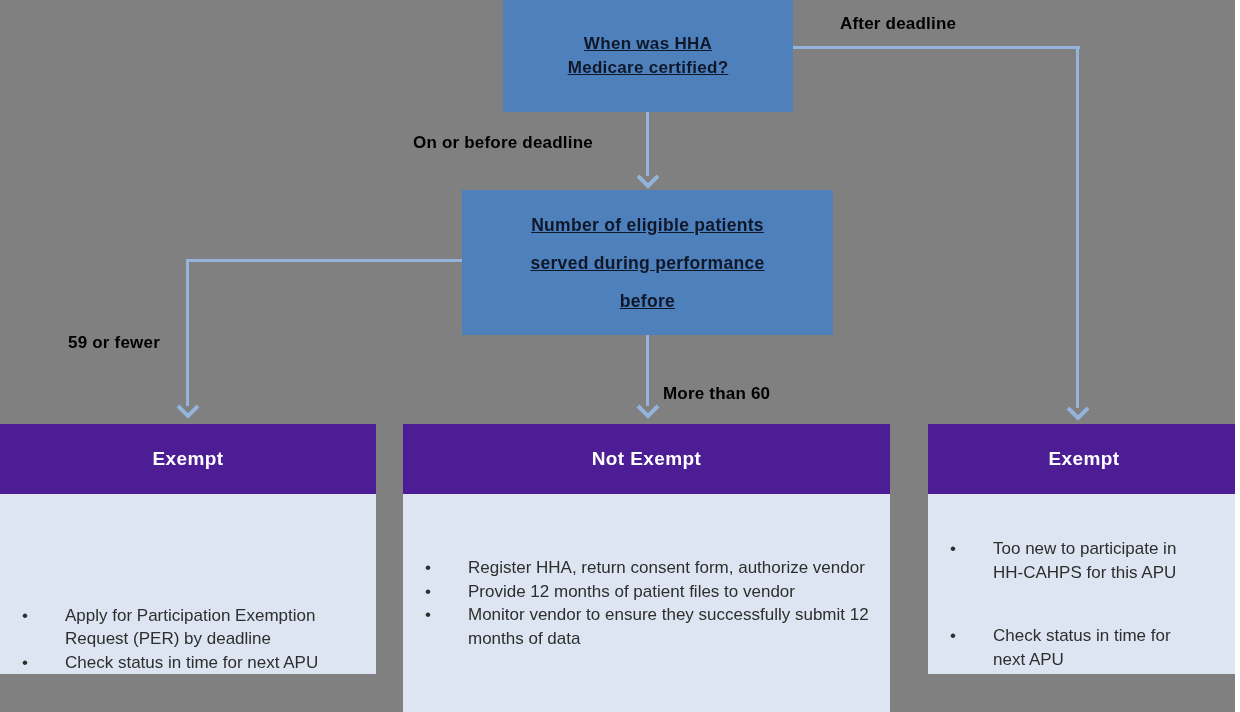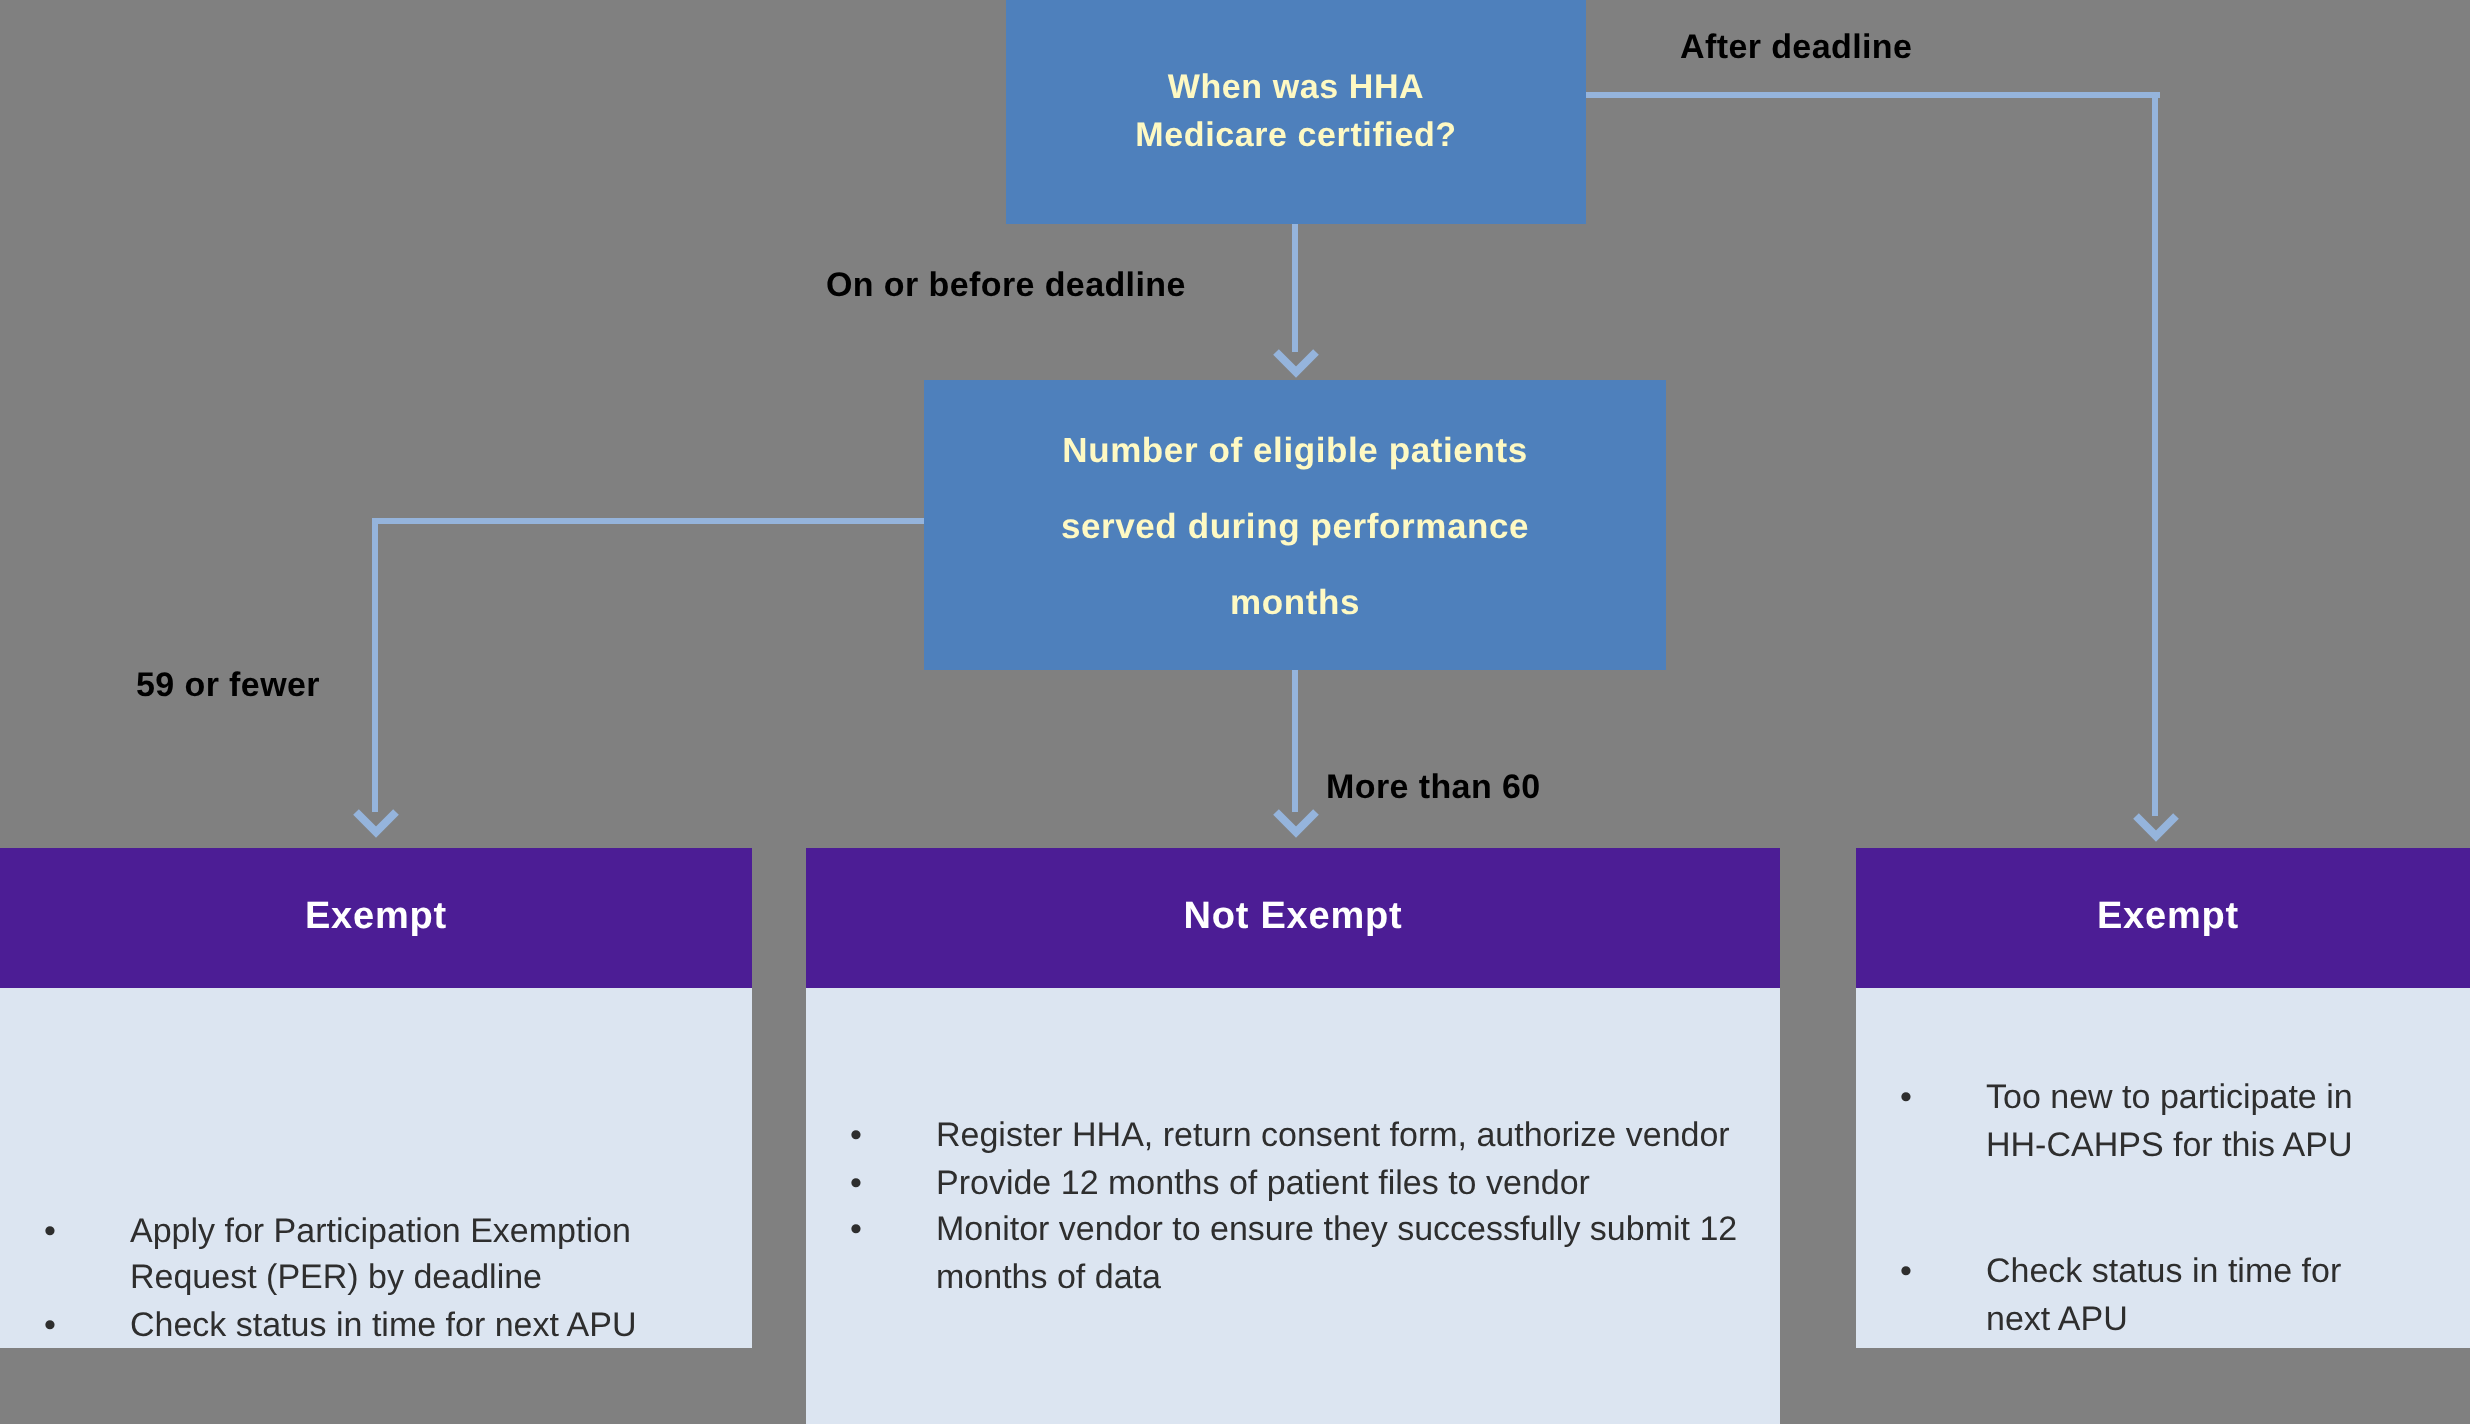--- a/index.html
+++ b/index.html
@@ -9,30 +9,31 @@
     height: 712px;
     background: #808080;
     overflow: hidden;
     font-family: "Liberation Sans", sans-serif;
   }
 
   
   .flow-box {
     position: absolute;
     background: #4E80BC;
-    color: #fef9c3;
+    color: #0f172a;
     font-weight: bold;
     display: flex;
     flex-direction: column;
     align-items: center;
     justify-content: center;
     text-align: center;
     font-size: 17px;
     line-height: 24px;
     letter-spacing: 0.3px;
+    text-decoration: underline;
   }
   .question-box { left: 503px; top: 0; width: 290px; height: 112px; }
   .patients-box { left: 462px; top: 190px; width: 371px; height: 145px; font-size: 17.5px; line-height: 26px; gap: 12px; }
 
   
   .line { position: absolute; background: #95B4DC; }
   .arrowhead { position: absolute; width: 24px; height: 15px; }
 
   
   .edge-label {
@@ -120,21 +121,21 @@
   <div class="edge-label" style="left:663px; top:384px;">More than 60</div>
 
   <div class="flow-box question-box">
     <span>When was HHA</span>
     <span>Medicare certified?</span>
   </div>
 
   <div class="flow-box patients-box">
     <span>Number of eligible patients</span>
     <span>served during performance</span>
-    <span>months</span>
+    <span>before</span>
   </div>
 
   <div class="outcome outcome-left">
     <div class="outcome-header">Exempt</div>
     <div class="outcome-body">
       <ul class="bullets">
         <li>Apply for Participation Exemption Request (PER) by deadline</li>
         <li>Check status in time for next APU</li>
       </ul>
     </div>

